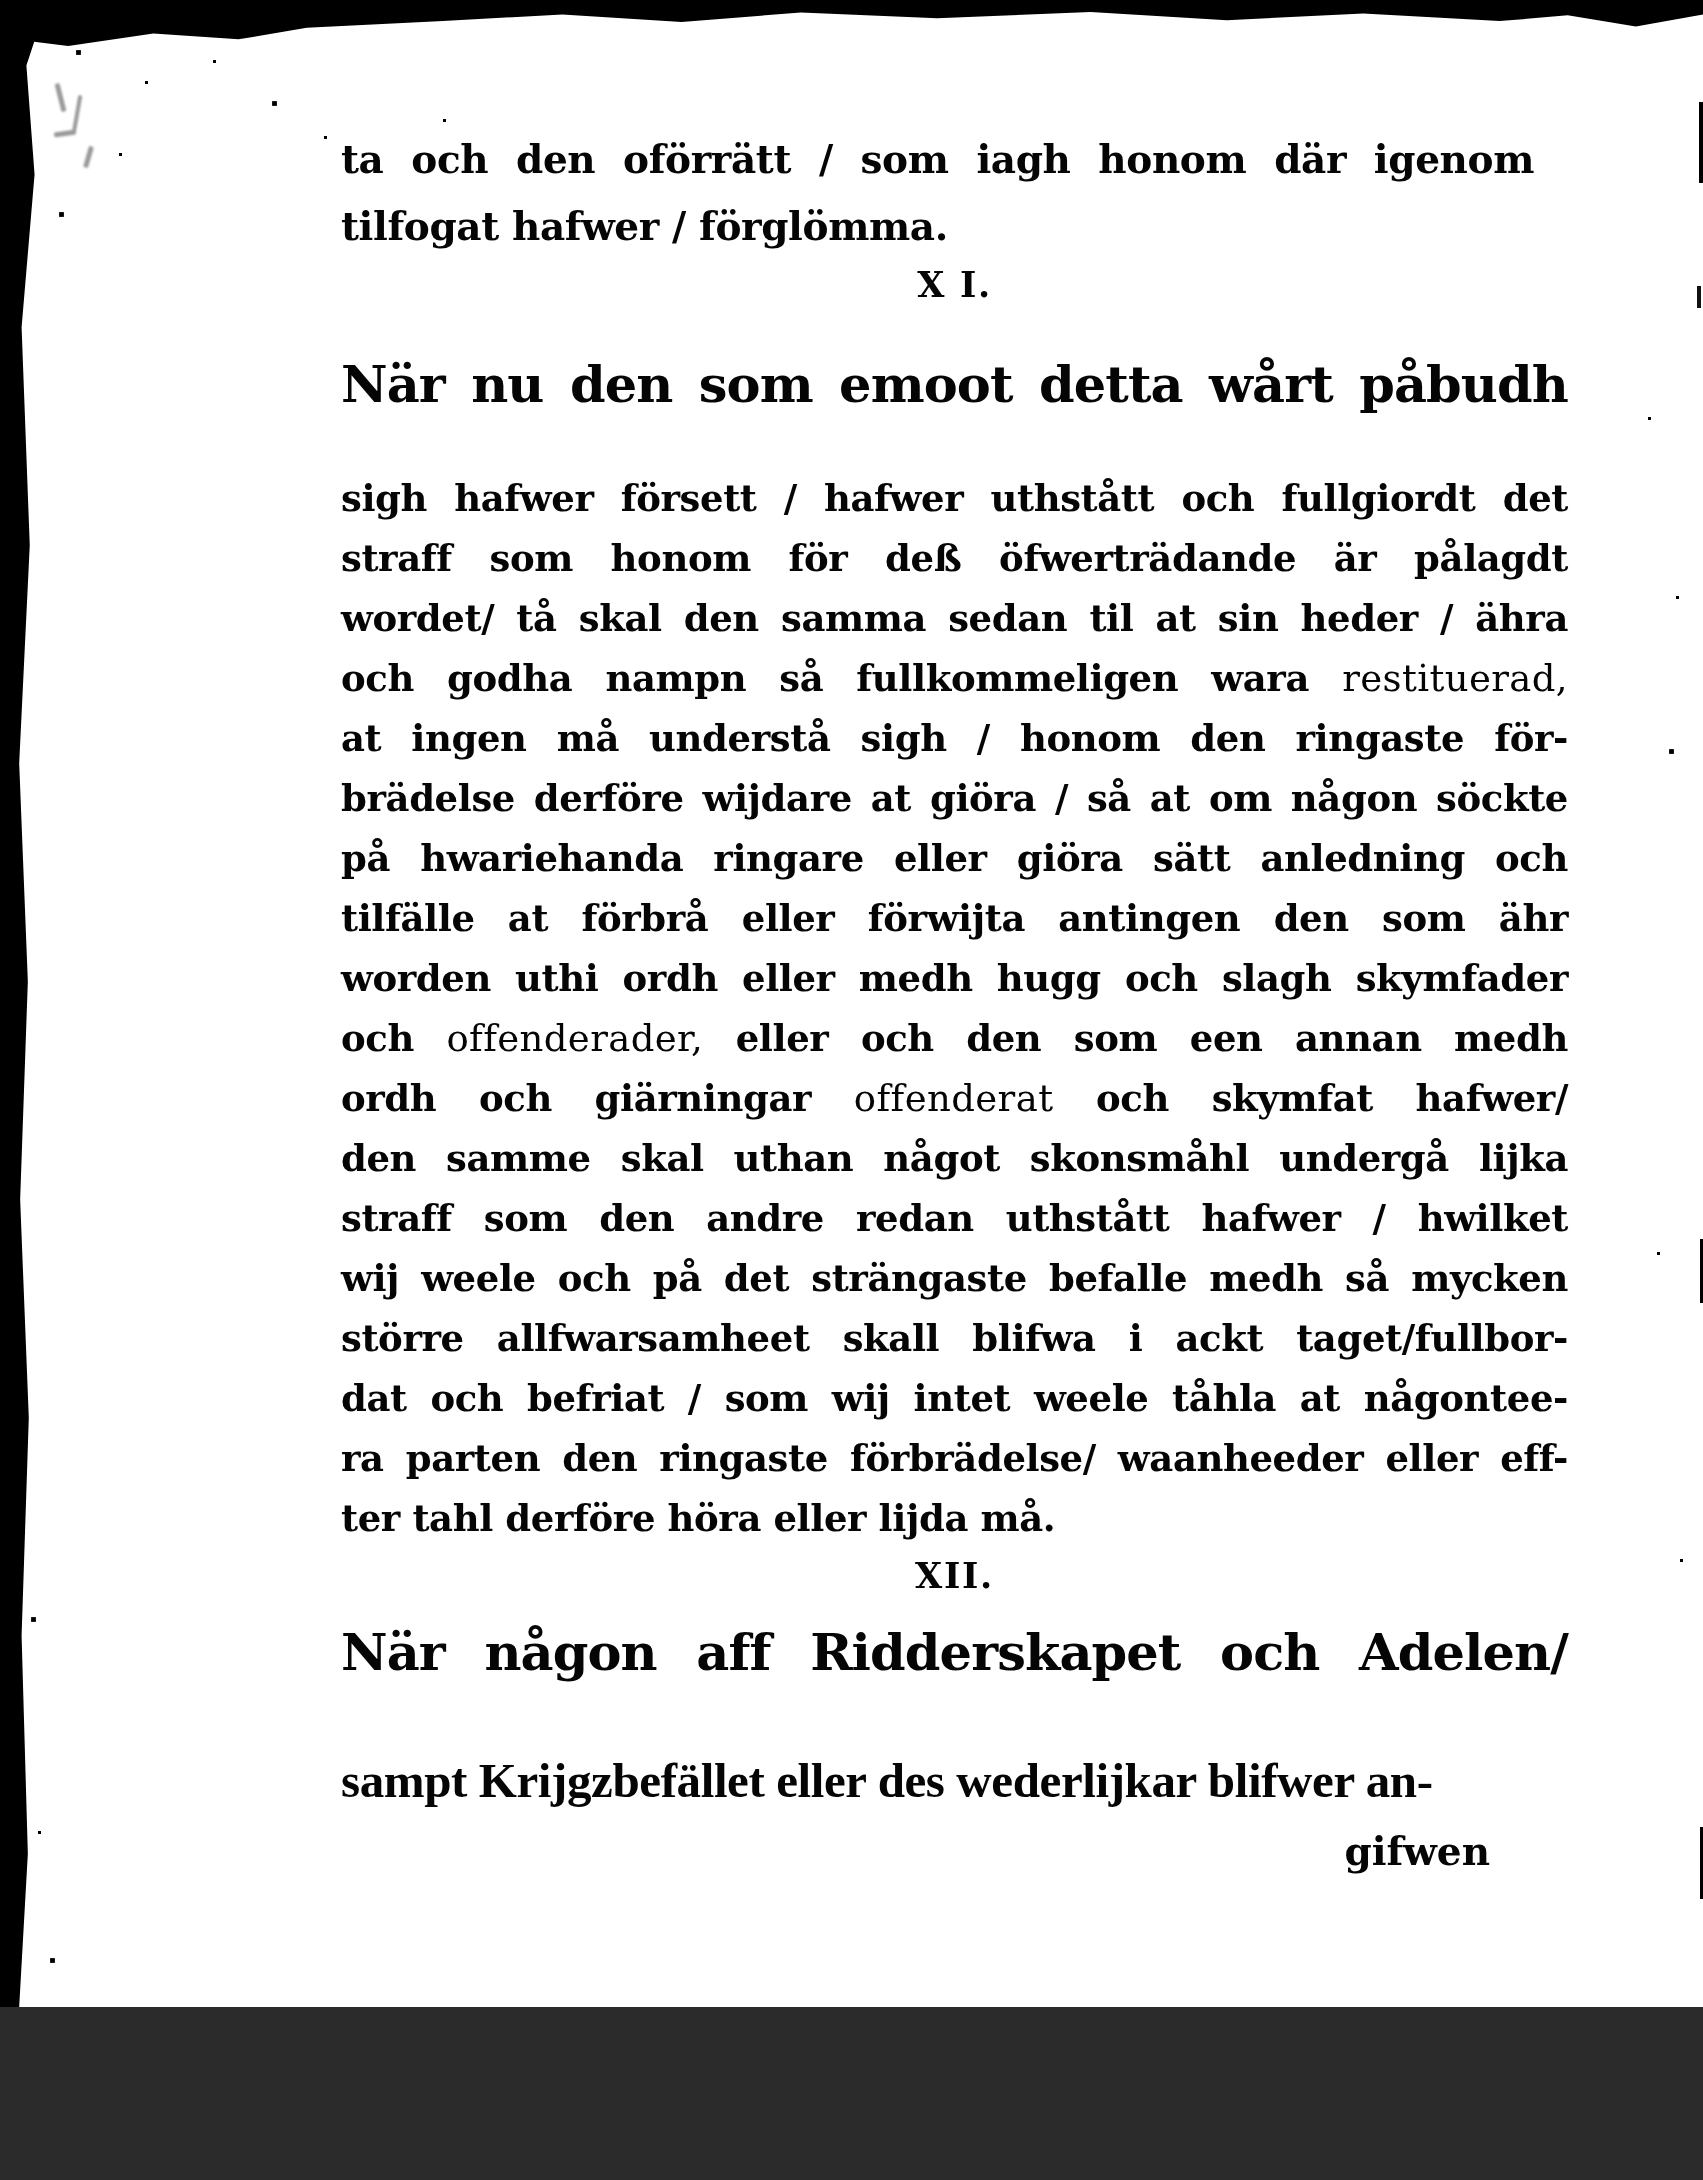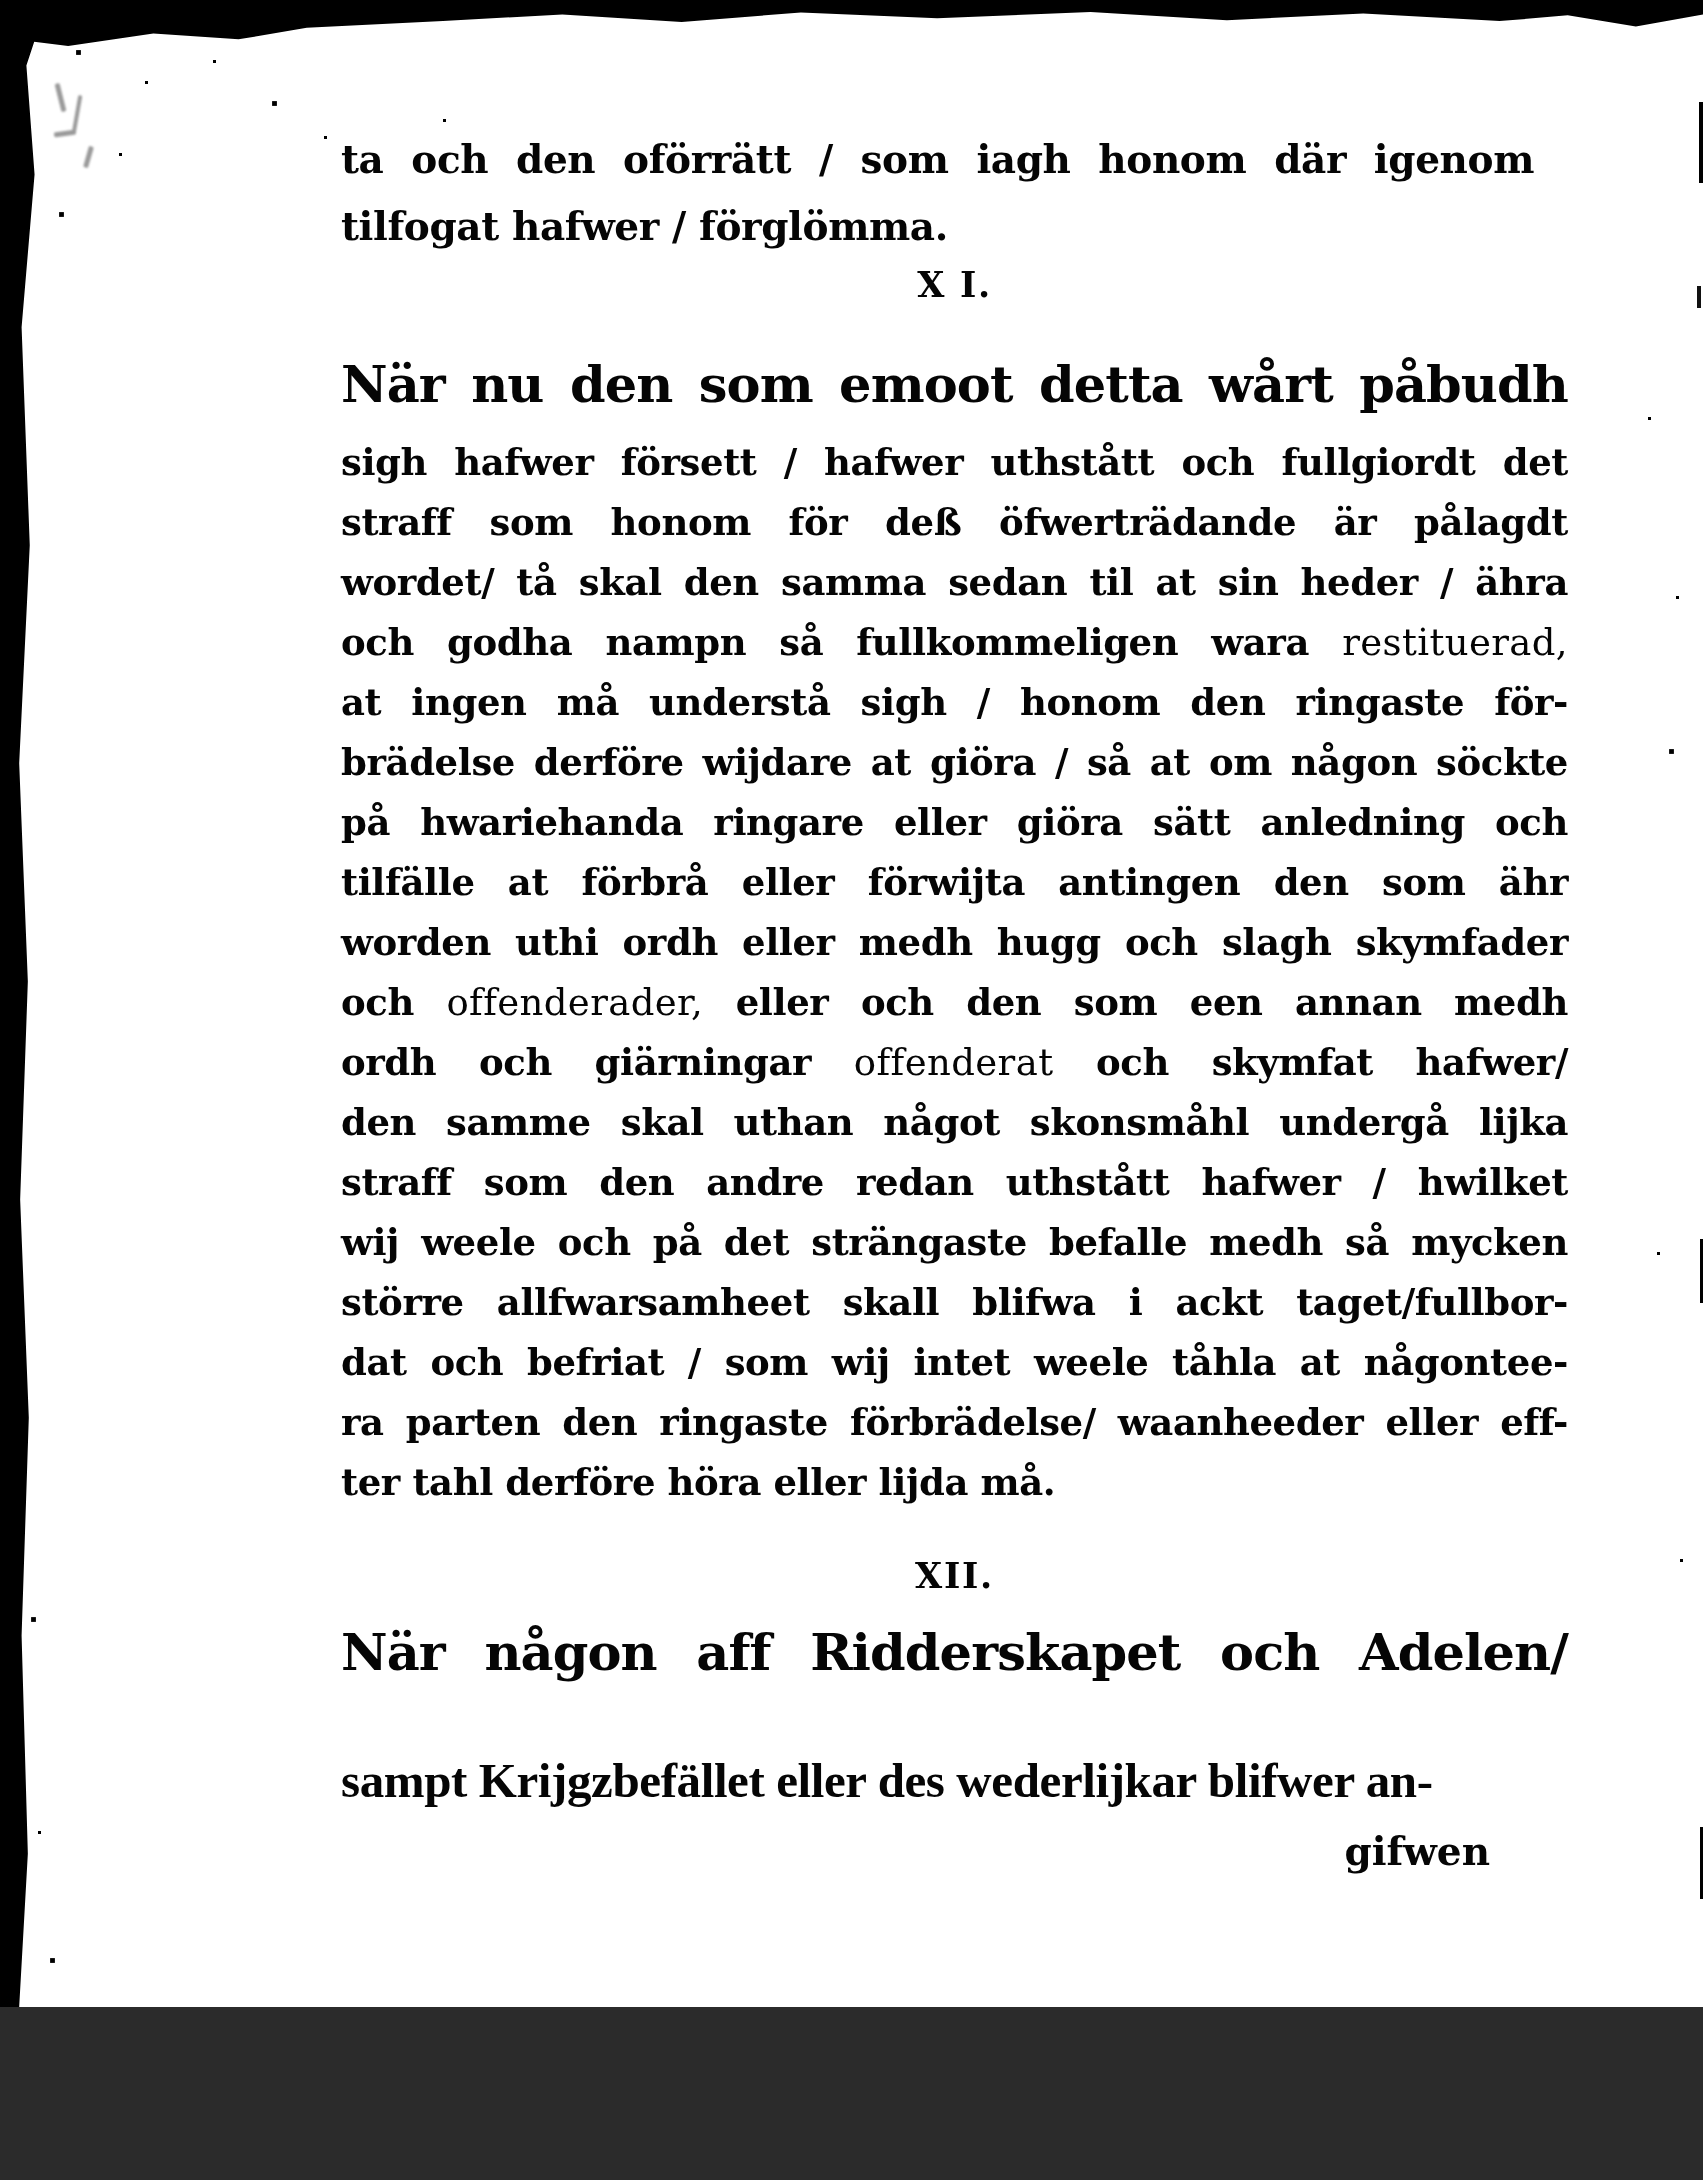--- a/index.html
+++ b/index.html
@@ -85,21 +85,21 @@
   }
   .h11 { top: 264px; }
   .h12 { top: 1555px; }
 
   .opening {
     font-weight: bold; font-size: 51px; letter-spacing: -0.9px;
   }
   .op11 { top: 354px; }
   .op12 { top: 1622px; }
 
-  .body11 { top: 432px; font-size: 37px; line-height: 60px; }
+  .body11 { top: 468px; font-size: 37px; line-height: 60px; }
   .body11 .line { height: 60px; overflow: visible; }
   .lastline { text-align: right; text-align-last: left !important; }
 
   .antiqua { font-weight: normal; letter-spacing: 0.4px; }
 
   .l12-2 { top: 1752px; font-size: 49px; font-family: Liberation Serif, serif; }
   .catchword {
     top: 1828px; font-size: 39px; font-weight: bold;
     text-align: right; padding-right: 78px; box-sizing: border-box;
   }

